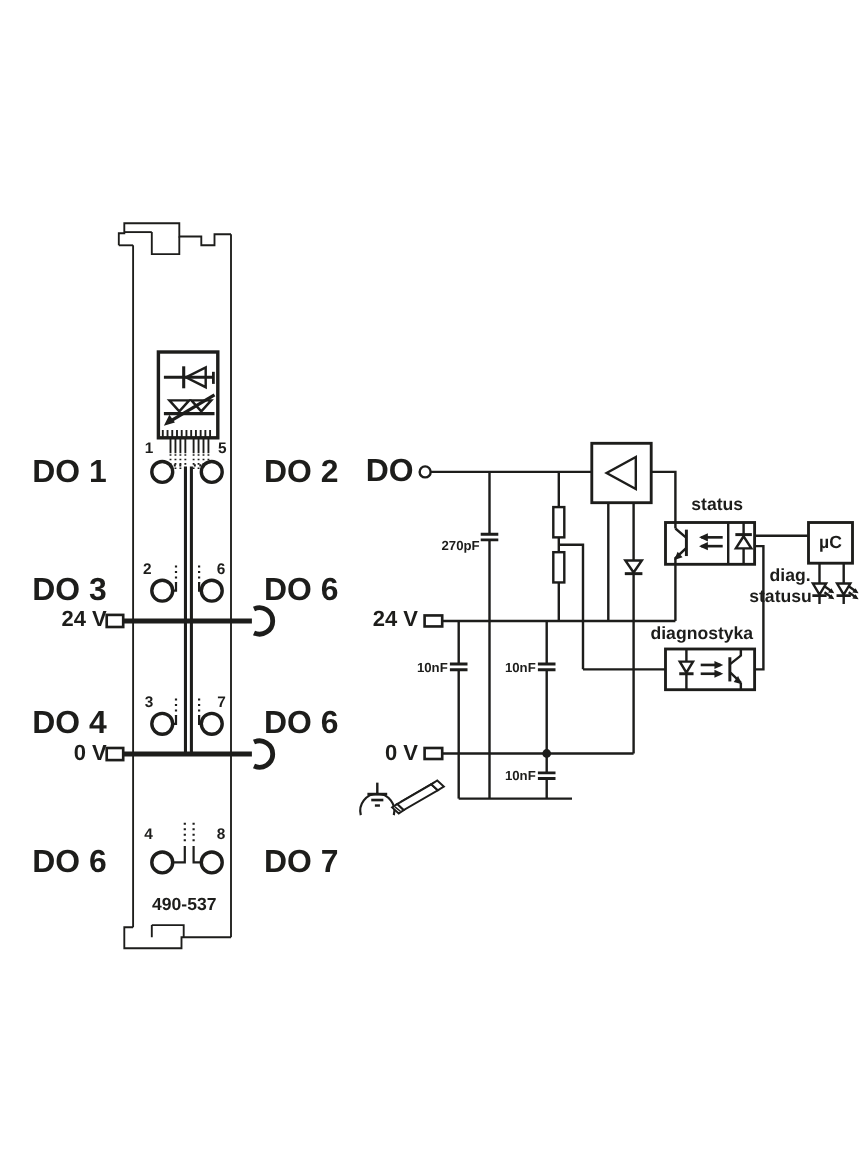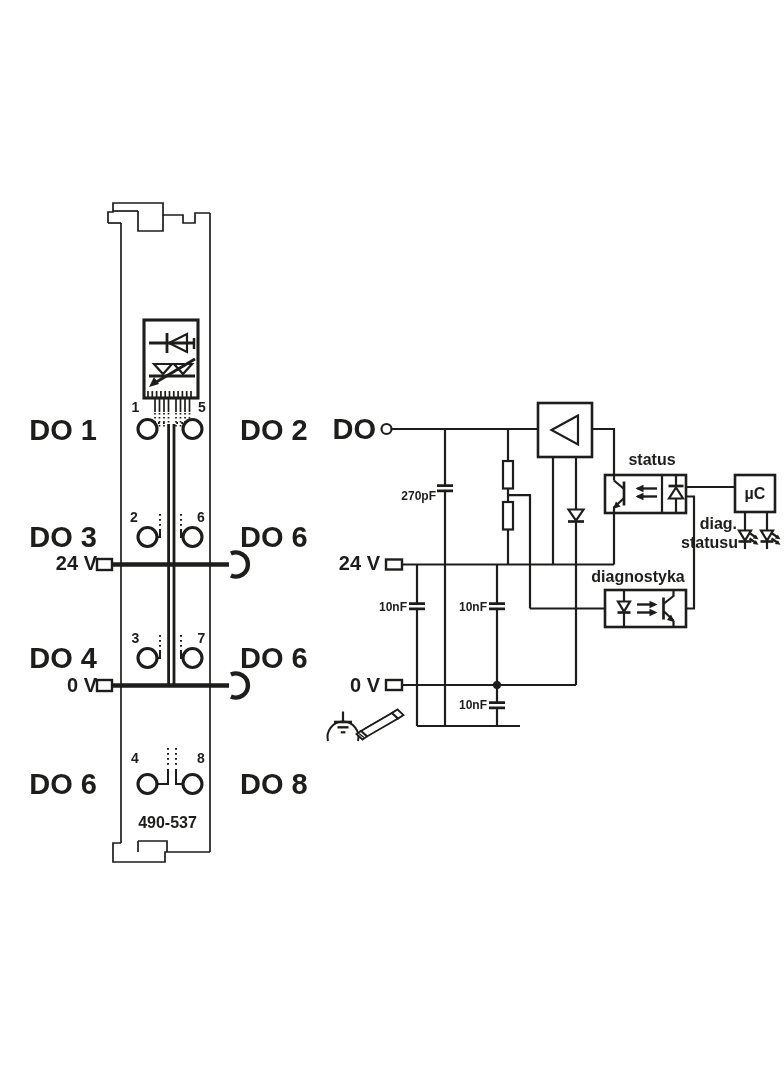--- a/index.html
+++ b/index.html
@@ -243,21 +243,21 @@
   </g>
 </svg>
 
 <div class="lbl ra f23" style="left:97px;top:430px">DO 1</div>
 <div class="lbl ra f23" style="left:97px;top:536.5px">DO 3</div>
 <div class="lbl ra f23" style="left:97px;top:657.5px">DO 4</div>
 <div class="lbl ra f23" style="left:97px;top:783.5px">DO 6</div>
 <div class="lbl f23" style="left:240px;top:430px">DO 2</div>
 <div class="lbl f23" style="left:240px;top:536.5px">DO 6</div>
 <div class="lbl f23" style="left:240px;top:657.5px">DO 6</div>
-<div class="lbl f23" style="left:240px;top:783.5px">DO 8</div>
+<div class="lbl f23" style="left:240px;top:783.5px">DO 7</div>
 <div class="lbl ra f20" style="left:97px;top:563px">24 V</div>
 <div class="lbl ra f20" style="left:97px;top:685px">0 V</div>
 
 <div class="lbl ca f14" style="left:135.5px;top:407px">1</div>
 <div class="lbl ca f14" style="left:202px;top:407px">5</div>
 <div class="lbl ca f14" style="left:134px;top:517px">2</div>
 <div class="lbl ca f14" style="left:201px;top:517px">6</div>
 <div class="lbl ca f14" style="left:135.5px;top:638px">3</div>
 <div class="lbl ca f14" style="left:201.5px;top:637.5px">7</div>
 <div class="lbl ca f14" style="left:135px;top:758px">4</div>

